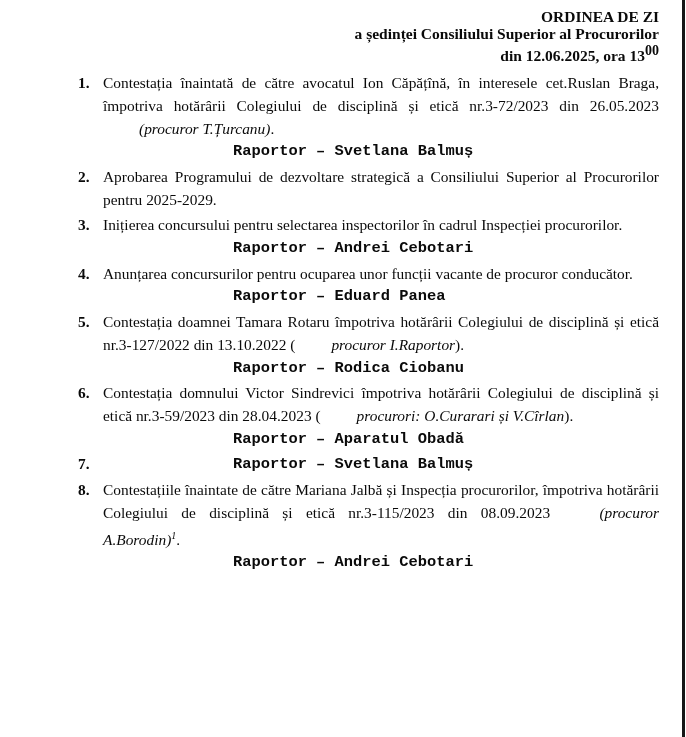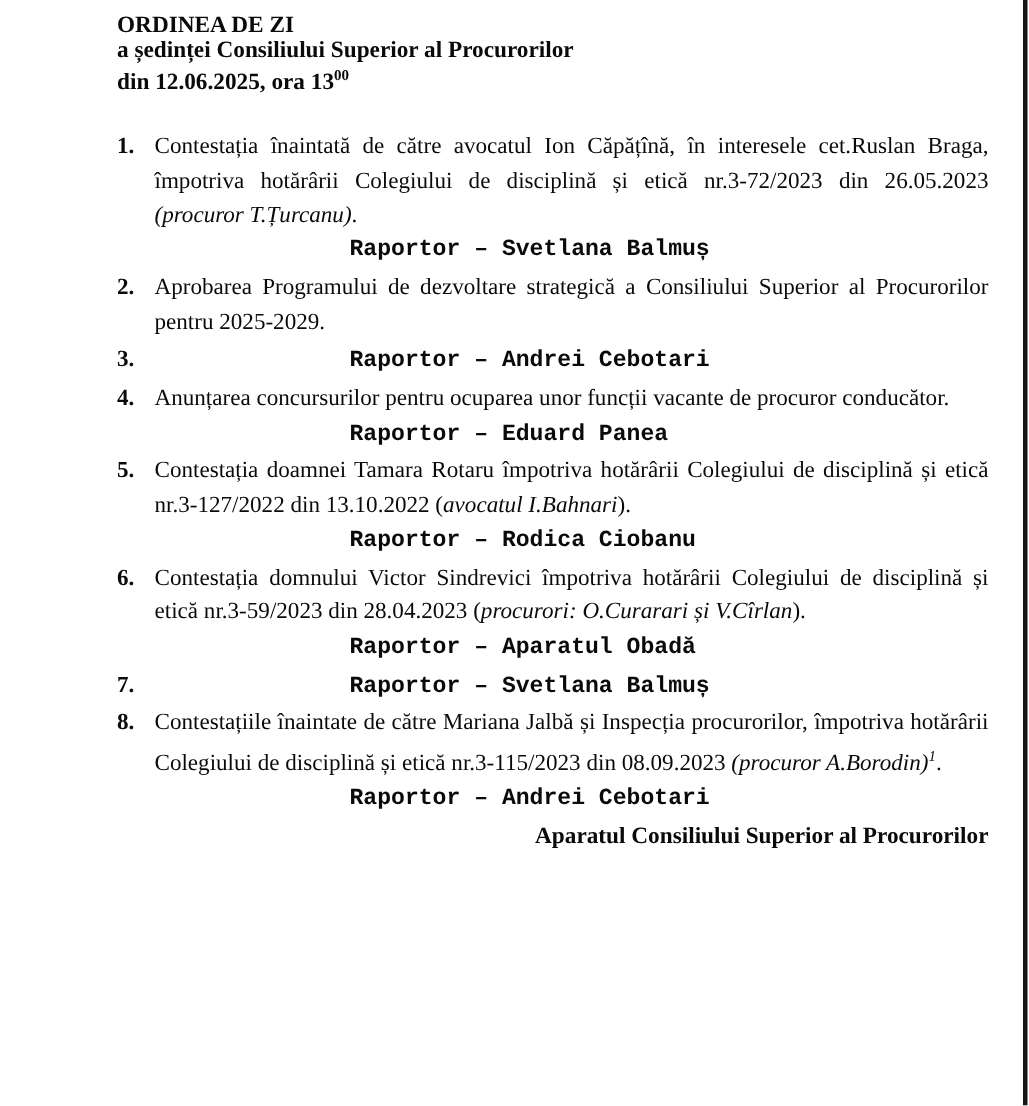--- a/index.html
+++ b/index.html
@@ -12,38 +12,38 @@
     position: relative;
   }
   .page { position: absolute; inset: 0; }
   .right-border {
     position: absolute; top: 0; right: 1px;
     width: 3px; height: 737px; background: #161616;
   }
   .content { padding: 8px 27px 0 78px; }
 
   .doc-header {
-    text-align: left;
+    text-align: right;
     font-weight: bold;
     font-size: 15.5px;
     line-height: 17px;
-    margin-bottom: 24px;
+    margin-bottom: 8px;
   }
-  .doc-header sup { font-size: 10px; }
+  .doc-header sup { font-size: 14px; }
 
   .item {
     display: flex;
     font-size: 15.4px;
     line-height: 22.7px;
     margin-bottom: 3px;
   }
   .num { font-weight: bold; flex: 0 0 25px; width: 25px; }
   .body-col { flex: 1; min-width: 0; }
   .para { text-align: justify; }
-  .it { font-style: italic; }
+  .it { font-style: italic; margin-left: 36px; }
   .para sup { font-size: 10px; font-style: italic; }
   .raportor { font-weight: bold; padding-left: 130px; font-family: Liberation Mono, monospace; }
 
   .footer-sig {
     font-weight: bold;
     font-size: 15.5px;
     line-height: 22.7px;
     text-align: right;
   }
 </style>
@@ -70,34 +70,35 @@
         </div>
         <div class="item">
           <span class="num">2.</span>
           <div class="body-col">
             <div class="para"><span>Aprobarea Programului de dezvoltare strategică a Consiliului Superior al Procurorilor pentru 2025-2029.</span></div>
           </div>
         </div>
         <div class="item">
           <span class="num">3.</span>
           <div class="body-col">
+            <div class="para"><span>Inițierea concursului pentru selectarea inspectorilor în cadrul Inspecției procurorilor.</span></div>
             <div class="raportor">Raportor – Andrei Cebotari</div>
           </div>
         </div>
         <div class="item">
           <span class="num">4.</span>
           <div class="body-col">
             <div class="para"><span>Anunțarea concursurilor pentru ocuparea unor funcții vacante de procuror conducător.</span></div>
             <div class="raportor">Raportor – Eduard Panea</div>
           </div>
         </div>
         <div class="item">
           <span class="num">5.</span>
           <div class="body-col">
-            <div class="para"><span>Contestația doamnei Tamara Rotaru împotriva hotărârii Colegiului de disciplină și etică nr.3-127/2022 din 13.10.2022 (</span><span class="it">avocatul I.Bahnari</span><span>).</span></div>
+            <div class="para"><span>Contestația doamnei Tamara Rotaru împotriva hotărârii Colegiului de disciplină și etică nr.3-127/2022 din 13.10.2022 (</span><span class="it">procuror I.Raportor</span><span>).</span></div>
             <div class="raportor">Raportor – Rodica Ciobanu</div>
           </div>
         </div>
         <div class="item">
           <span class="num">6.</span>
           <div class="body-col">
             <div class="para"><span>Contestația domnului Victor Sindrevici împotriva hotărârii Colegiului de disciplină și etică nr.3-59/2023 din 28.04.2023 (</span><span class="it">procurori: O.Curarari și V.Cîrlan</span><span>).</span></div>
             <div class="raportor">Raportor – Aparatul Obadă</div>
           </div>
         </div>
@@ -109,16 +110,15 @@
         </div>
         <div class="item">
           <span class="num">8.</span>
           <div class="body-col">
             <div class="para"><span>Contestațiile înaintate de către Mariana Jalbă și Inspecția procurorilor, împotriva hotărârii Colegiului de disciplină și etică nr.3-115/2023 din 08.09.2023 </span><span class="it">(procuror A.Borodin)</span><sup>1</sup><span>.</span></div>
             <div class="raportor">Raportor – Andrei Cebotari</div>
           </div>
         </div>
       </div>
 
-    <div class="footer-sig">Aparatul Consiliului Superior al Procurorilor</div>
 
   </div>
 </div>
 
 </body></html>

